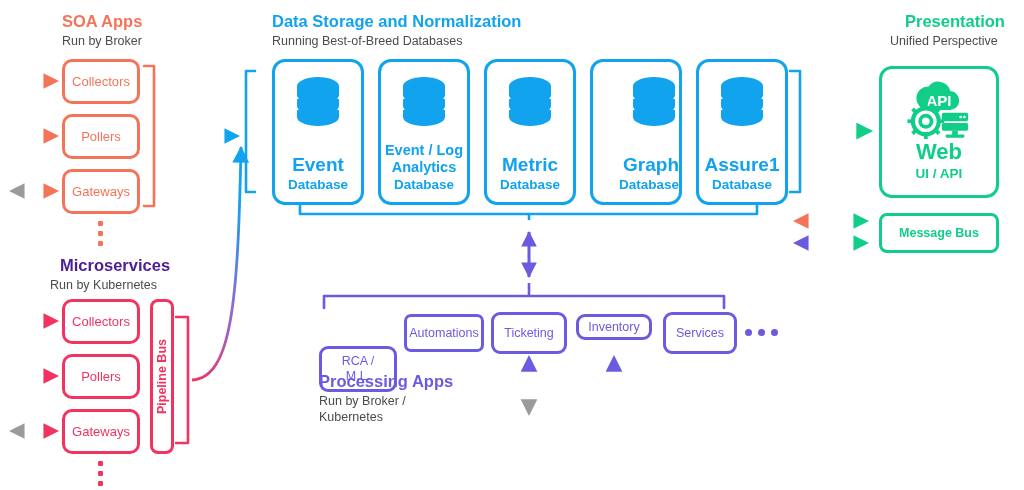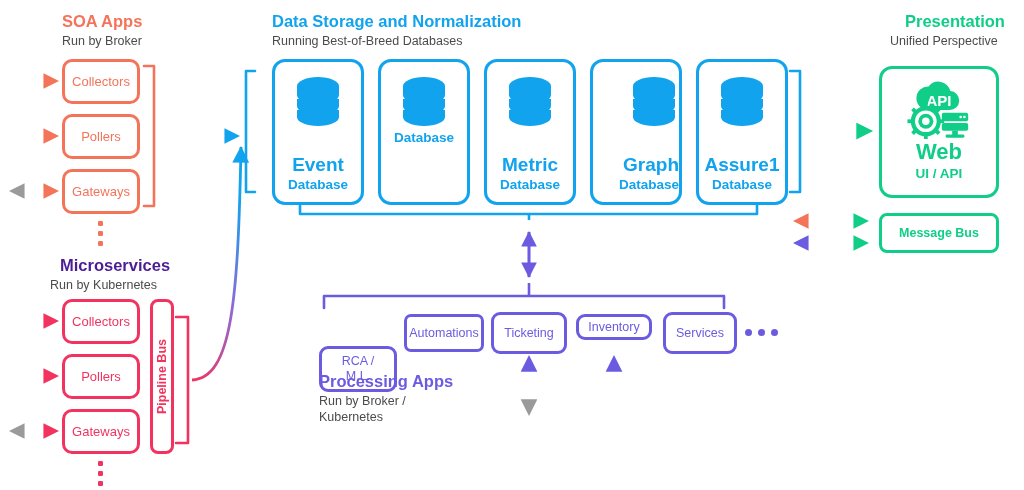--- a/index.html
+++ b/index.html
@@ -221,20 +221,22 @@
   <div class="box db-box" style="left:378px;top:59px;width:92px;height:146px;">
     <svg width="50" height="54" viewBox="0 0 50 54">
       <ellipse cx="25" cy="11" rx="21" ry="9" fill="#11A3ED"></ellipse>
       <rect x="4" y="11" width="42" height="9" fill="#11A3ED"></rect>
       <ellipse cx="25" cy="20" rx="21" ry="9" fill="#11A3ED"></ellipse>
       <rect x="4" y="24" width="42" height="7" fill="#11A3ED"></rect>
       <ellipse cx="25" cy="31" rx="21" ry="9" fill="#11A3ED"></ellipse>
       <rect x="4" y="35" width="42" height="7" fill="#11A3ED"></rect>
       <ellipse cx="25" cy="42" rx="21" ry="9" fill="#11A3ED"></ellipse>
     </svg>
+    <span class="db-name small" style="white-space:pre-line;">Event / Log
+Analytics</span>
     <span class="db-sub">Database</span>
   </div>
 
   <div class="box db-box" style="left:484px;top:59px;width:92px;height:146px;">
     <svg width="50" height="54" viewBox="0 0 50 54">
       <ellipse cx="25" cy="11" rx="21" ry="9" fill="#11A3ED"></ellipse>
       <rect x="4" y="11" width="42" height="9" fill="#11A3ED"></rect>
       <ellipse cx="25" cy="20" rx="21" ry="9" fill="#11A3ED"></ellipse>
       <rect x="4" y="24" width="42" height="7" fill="#11A3ED"></rect>
       <ellipse cx="25" cy="31" rx="21" ry="9" fill="#11A3ED"></ellipse>

